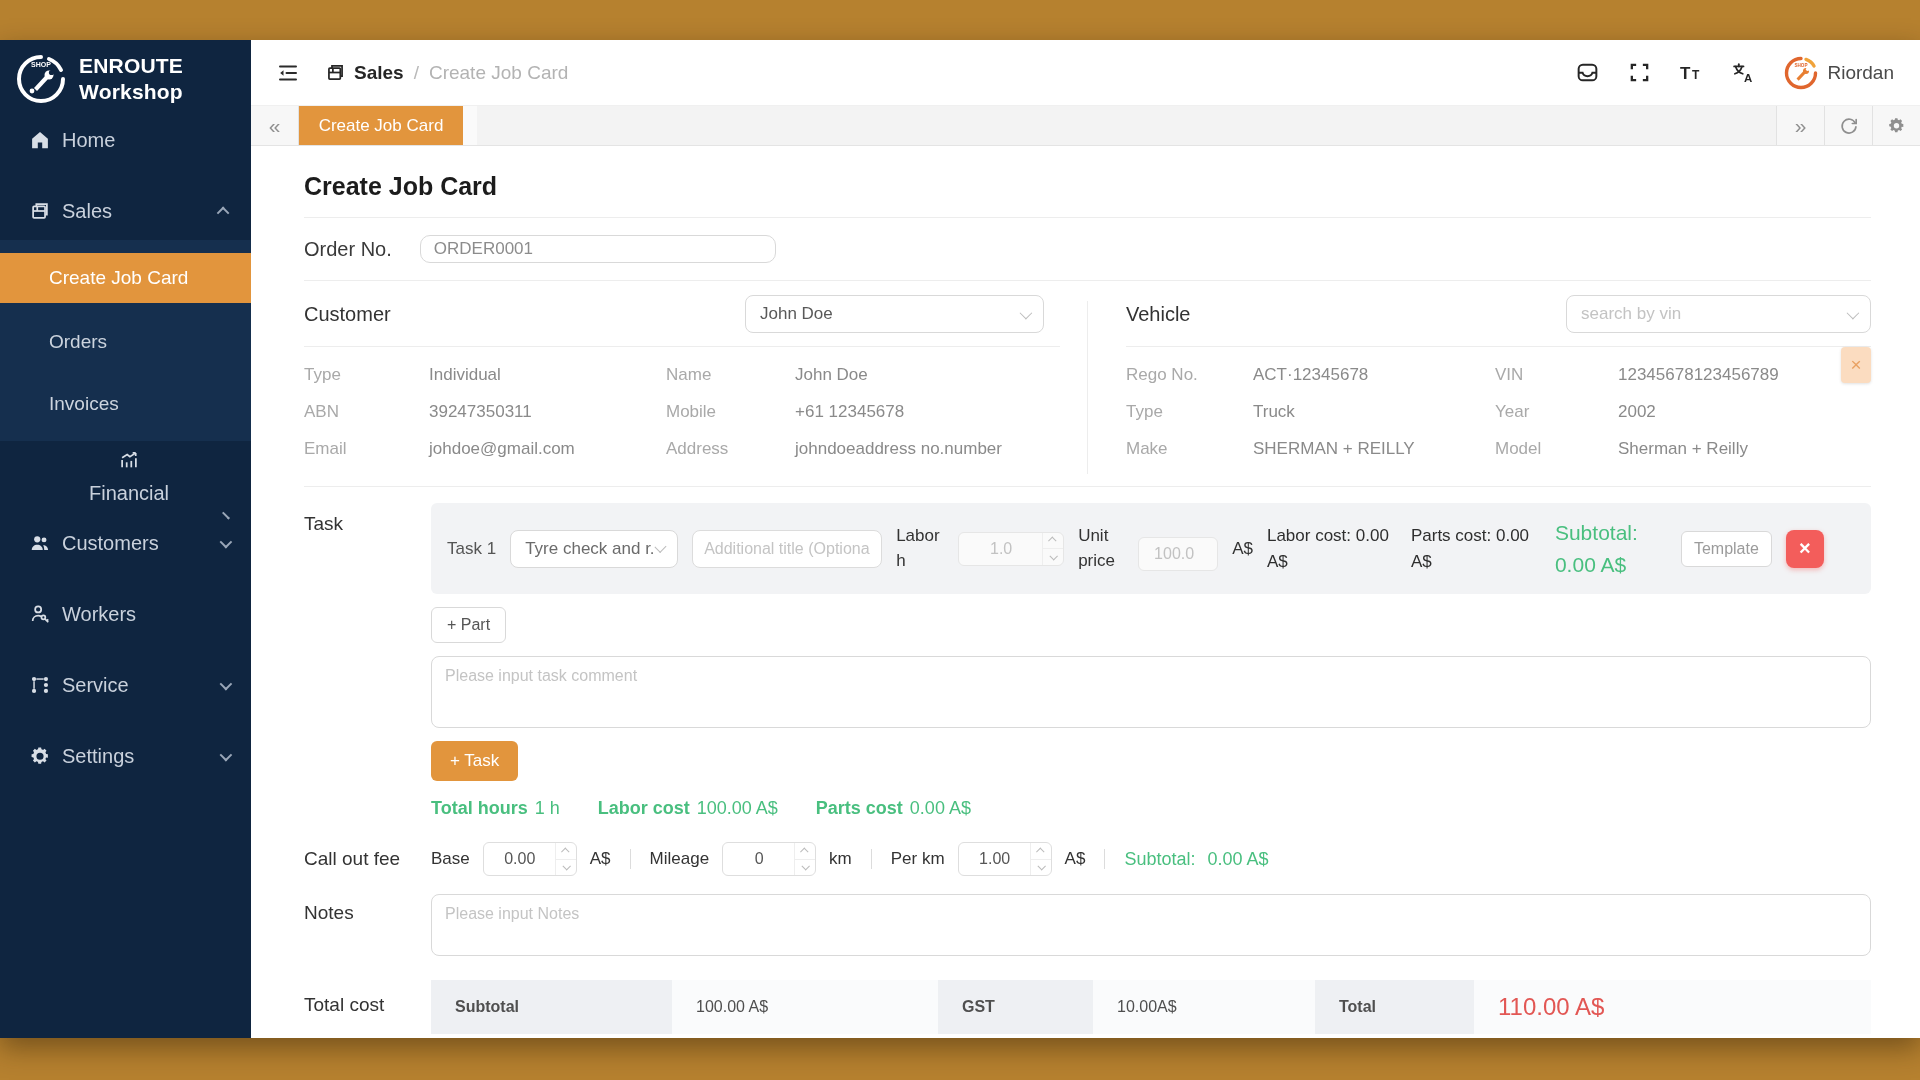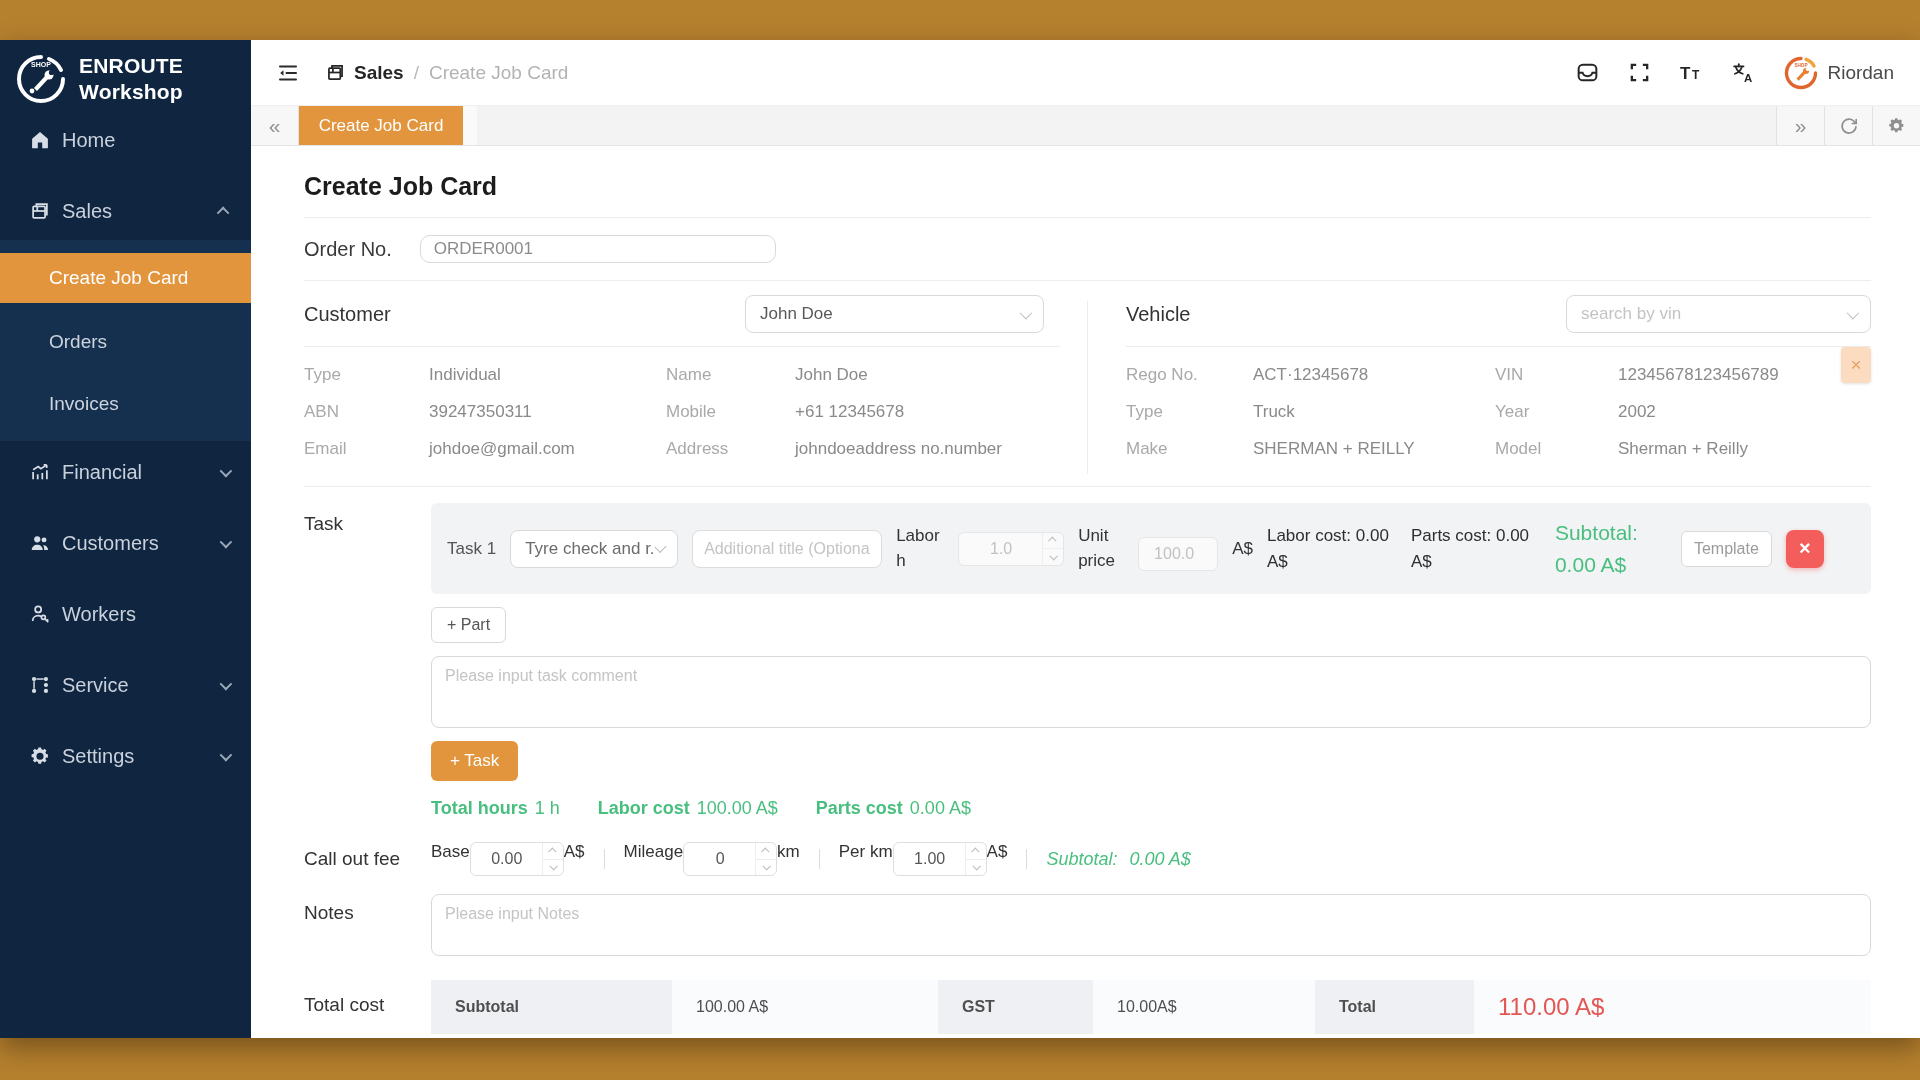--- a/index.html
+++ b/index.html
@@ -24,21 +24,21 @@
   .nav-item + .nav-item { margin-top:25px; }
   .nav-item .nicon { width:22px; height:22px; flex:0 0 22px; color:#d8dee6; }
   .chev { width:9px; height:9px; border-right:2px solid #9aa7b8; border-bottom:2px solid #9aa7b8;
           margin-left:auto; transform:rotate(45deg) translateY(-2px); }
   .chev.up { transform:rotate(-135deg) translateY(-2px); }
   .submenu { background:#152f4e; margin-top:6px; padding:13px 0 14px; }
   .sub-item { height:46px; display:flex; align-items:center; padding-left:49px;
               font-size:19px; color:#ccd4de; cursor:pointer; }
   .sub-item.active { height:50px; background:#e2953d; color:#fff; }
   .sub-item + .sub-item { margin-top:16px; }
-  .after-sub { margin-top:8px !important; }
+  .after-sub { margin-top:8px !important;flex-direction:column; }
   
   .main { flex:1; display:flex; flex-direction:column; min-width:0; background:#fff; }
   .header { height:66px; display:flex; align-items:center; padding:0 26px 0 22px;
             border-bottom:1px solid #f0f0f0; }
   .fold-btn { width:30px; height:30px; display:flex; align-items:center; justify-content:center; cursor:pointer; }
   .breadcrumb { display:flex; align-items:center; gap:10px; margin-left:22px; font-size:19px; }
   .bc-section { font-weight:bold; color:#262626; display:flex; align-items:center; gap:8px; cursor:pointer; }
   .bc-sep { color:#b9b9b9; }
   .bc-page { color:#b3b3b3; }
   .hspacer { flex:1; }
@@ -133,25 +133,25 @@
   .ta { width:100%; border:1px solid #d9d9d9; border-radius:8px; padding:10px 13px; font-size:16px;
         color:#555; font-family:inherit; resize:none; outline:none; display:block; }
   .task-comment { height:72px; margin-top:13px; }
   .add-task-btn { margin-top:13px; background:#e2953d; border:none; border-radius:6px; color:#fff;
                   font-size:17px; padding:10px 19px; cursor:pointer; font-family:inherit; }
   .task-totals { display:flex; gap:38px; margin:17px 0 8px; font-size:18px; color:#49bf7f; }
   .task-totals b { font-weight:bold; margin-right:7px; }
   
   .callout-row { display:flex; align-items:center; padding:15px 0 14px; }
   .co-label { width:127px; flex:0 0 127px; font-size:19px; color:#333; }
-  .co-group { display:flex; align-items:flex-start; }
+  .co-group { display:flex; align-items:center; gap:13px; }
   .co-name { font-size:17px; color:#333; }
   .st-co { width:94px; }
   .co-sep { width:1px; height:20px; background:#dcdcdc; margin:0 19px; }
-  .co-subtotal { font-size:18px; color:#49bf7f; display:flex; gap:12px;font-style:italic; }
+  .co-subtotal { font-size:18px; color:#49bf7f; display:flex; gap:12px; }
   
   .notes-row { display:flex; padding:4px 0 16px; }
   .notes-ta { height:62px; flex:1; }
   
   .total-row { display:flex; padding:8px 0 0; }
   .tc-label { width:127px; flex:0 0 127px; font-size:19px; color:#333; padding-top:14px; }
   .tc-table { flex:1; display:flex; height:54px; background:#fafbfc; }
   .tc-cell { display:flex; align-items:center; padding:0 24px; font-size:16px; color:#4f4f4f; }
   .tc-head { background:#eef0f3; font-weight:bold; }
   .tc-c1 { width:241px; } .tc-c2 { width:266px; } .tc-c3 { width:155px; }

